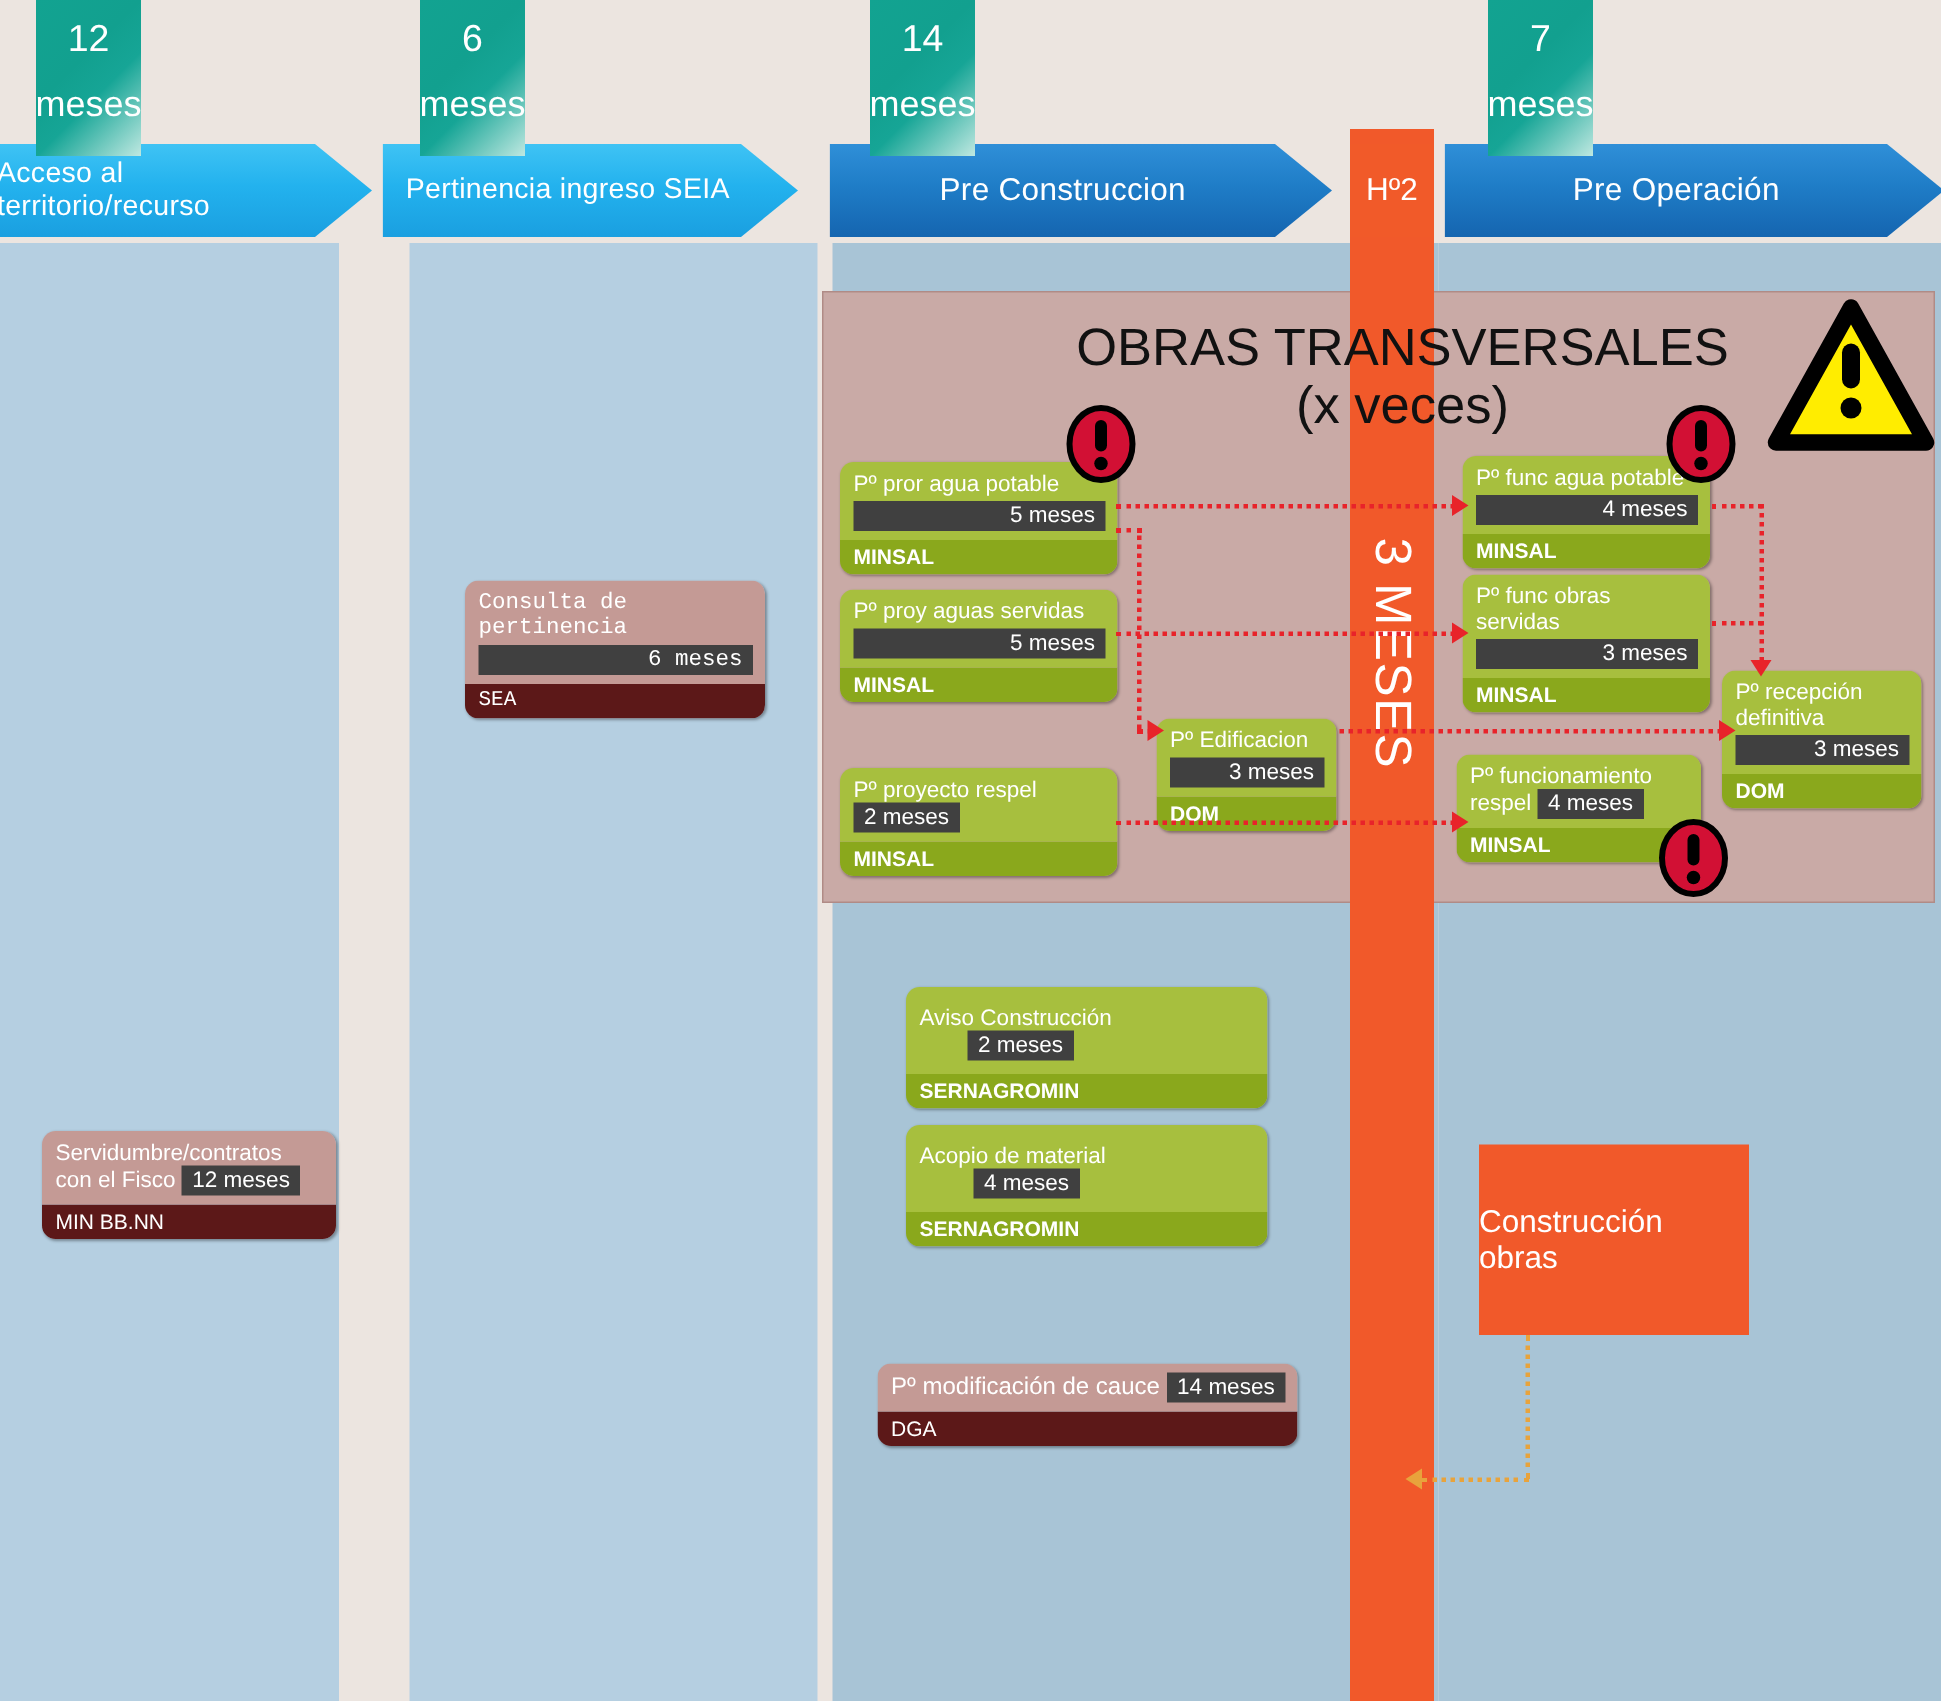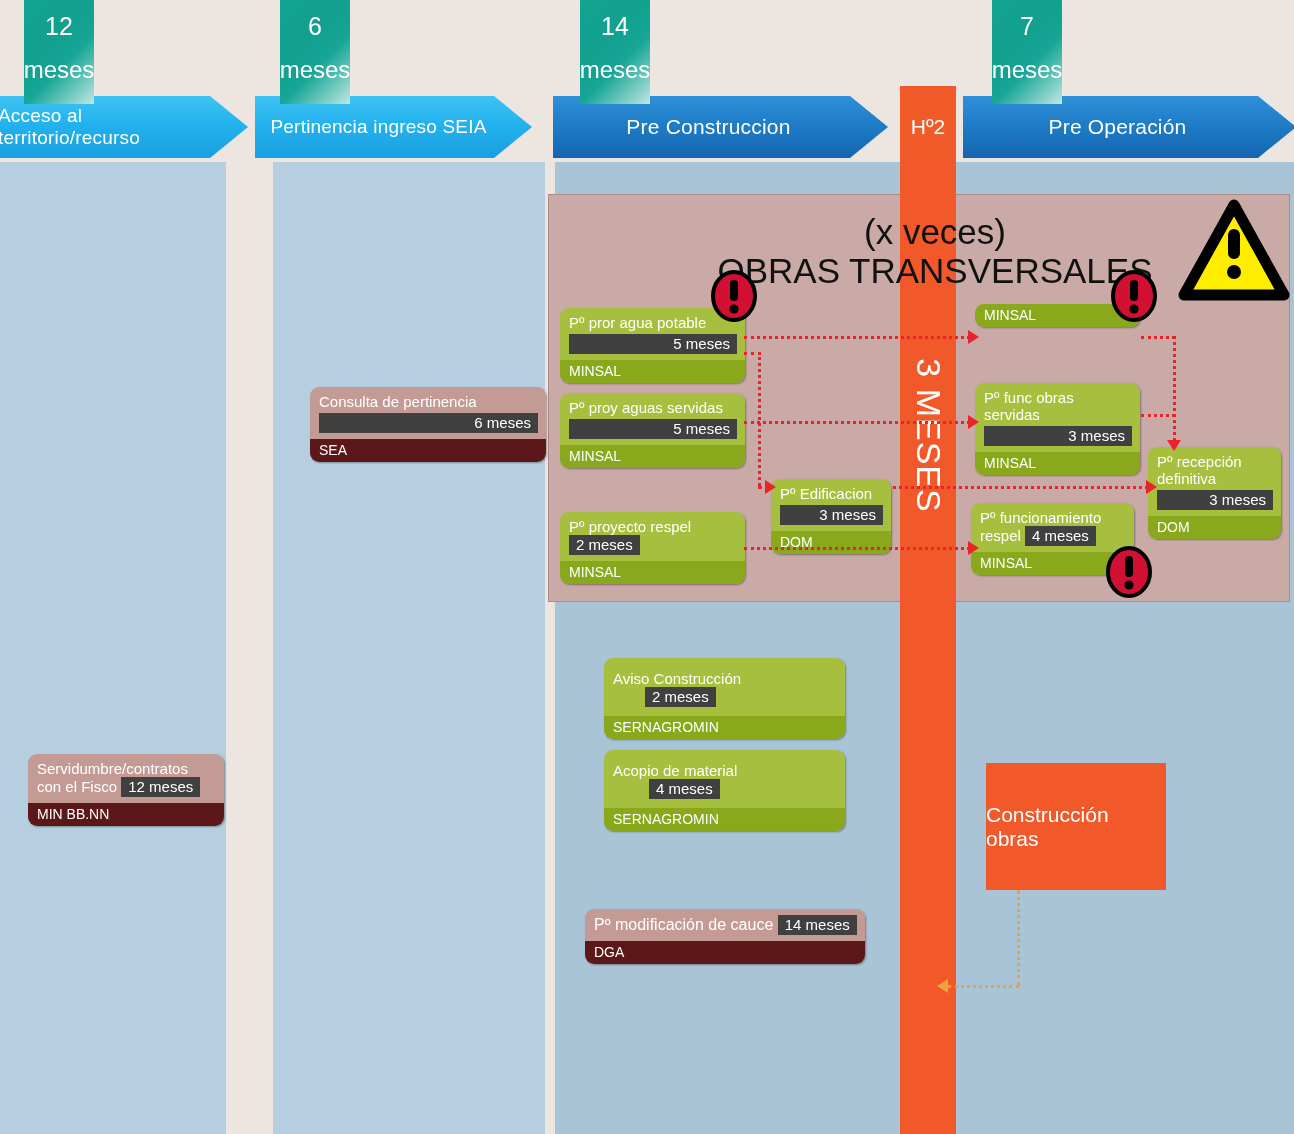--- a/index.html
+++ b/index.html
@@ -66,21 +66,21 @@
     position:absolute;color:#111;font-size:35px;line-height:1.12;text-align:center;
     z-index:4;pointer-events:none;
   }
 
   
   .card{position:absolute;border-radius:9px;overflow:hidden;
         box-shadow:1px 1px 2px rgba(0,0,0,.35);z-index:4;}
   .card .top{position:relative;color:#fff;font-size:15px;padding:6px 8px 6px 9px;box-sizing:border-box;}
   .card .bot{color:#fff;font-size:14px;padding:3px 9px 4px 9px;box-sizing:border-box;}
   .card.green .top{background:#a8bf3d;background:#a7bf3e;}
-  .card.green .bot{background:#8aa81c;}
+  .card.green .bot{background:#8aa81c;font-weight:bold;}
   .card.rose .top{background:#c49a95;}
   .card.rose .bot{background:#5c1818;}
   .badge{
     display:inline-block;background:#404040;color:#fff;
     padding:1px 7px 2px 7px;font-size:15px;white-space:nowrap;
   }
   .card .row2{display:block;text-align:right;margin-top:3px;}
 
   
   .block{
@@ -147,22 +147,22 @@
   </div>
 
   <div class="vbar" style="left:900px;top:86px;width:56px;height:1048px;">
     <div class="vtxt">3  MESES</div>
   </div>
   <div class="hmark" style="left:900px;top:96px;width:56px;height:62px;">
     <span>Hº2</span>
   </div>
 
   <div class="obras-title" style="left:690px;top:212px;width:490px;">
+    <div>OBRAS TRANSVERSALES</div>
     <div>(x veces)</div>
-    <div>OBRAS TRANSVERSALES</div>
   </div>
 
   <div class="ln h" style="left:744px;top:336px;width:226px;"></div>
   <div class="tip right" style="left:968px;top:330px;"></div>
 
   <div class="ln v" style="left:758px;top:352px;height:134px;"></div>
   <div class="ln h" style="left:744px;top:352px;width:17px;"></div>
   <div class="ln h" style="left:758px;top:486px;width:12px;"></div>
   <div class="tip right" style="left:765px;top:480px;"></div>
 
@@ -186,21 +186,21 @@
   <div class="tip left-o" style="left:937px;top:979px;"></div>
 
   <div class="card rose" style="left:28px;top:754px;width:196px;">
     <div class="top">
       <span>Servidumbre/contratos con el Fisco</span>
       <span class="badge">12 meses</span>
     </div>
     <div class="bot">MIN BB.NN</div>
   </div>
 
-  <div class="card rose" style="left:310px;top:387px;width:236px;">
+  <div class="card rose" style="left:310px;top:387px;width:200px;font-family:Liberation Mono, monospace;">
     <div class="top">
       <span>Consulta de pertinencia</span>
       <span class="badge row2">6 meses</span>
     </div>
     <div class="bot">SEA</div>
   </div>
 
   <div class="card green" style="left:560px;top:308px;width:185px;">
     <div class="top">
       <span>Pº pror agua potable</span>
@@ -227,20 +227,24 @@
 
   <div class="card green" style="left:771px;top:447px;width:120px;margin-top:32px;">
     <div class="top">
       <span>Pº Edificacion</span>
       <span class="badge row2">3 meses</span>
     </div>
     <div class="bot">DOM</div>
   </div>
 
   <div class="card green" style="left:975px;top:304px;width:165px;">
+    <div class="top">
+      <span>Pº func agua potable</span>
+      <span class="badge row2">4 meses</span>
+    </div>
     <div class="bot">MINSAL</div>
   </div>
 
   <div class="card green" style="left:975px;top:383px;width:165px;">
     <div class="top">
       <span>Pº func obras servidas</span>
       <span class="badge row2">3 meses</span>
     </div>
     <div class="bot">MINSAL</div>
   </div>

